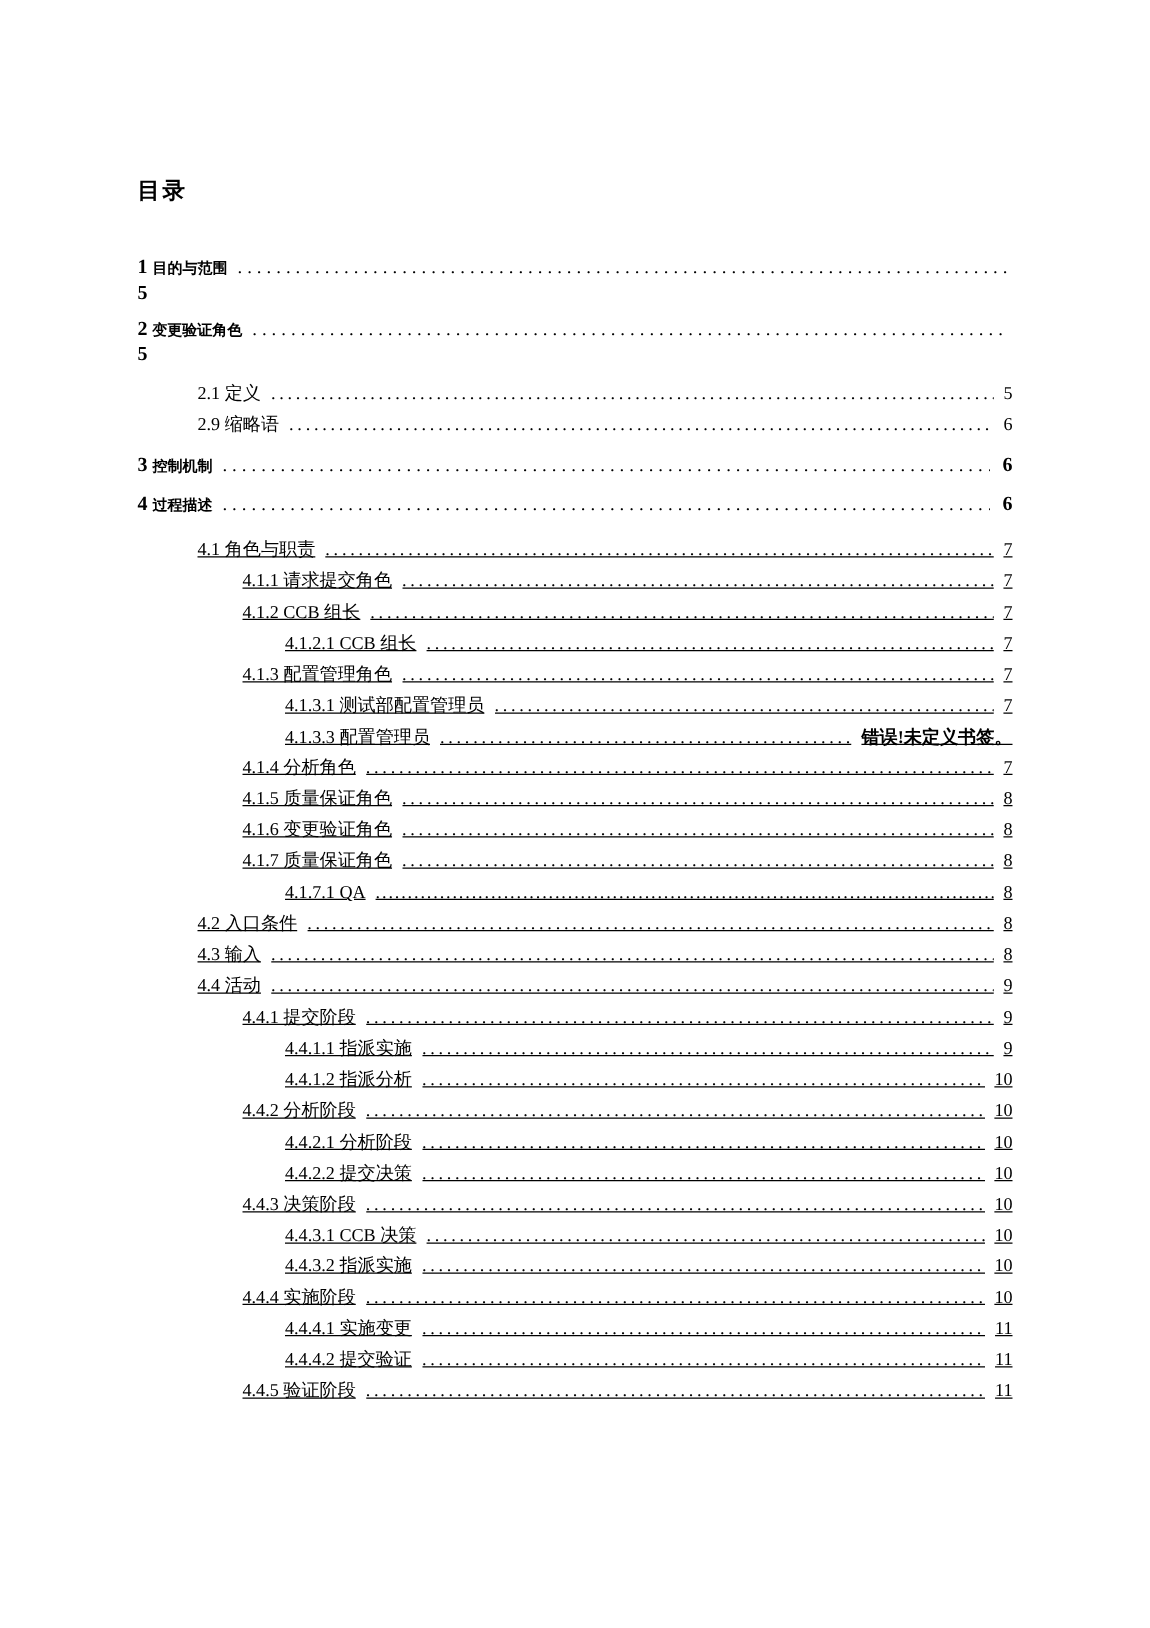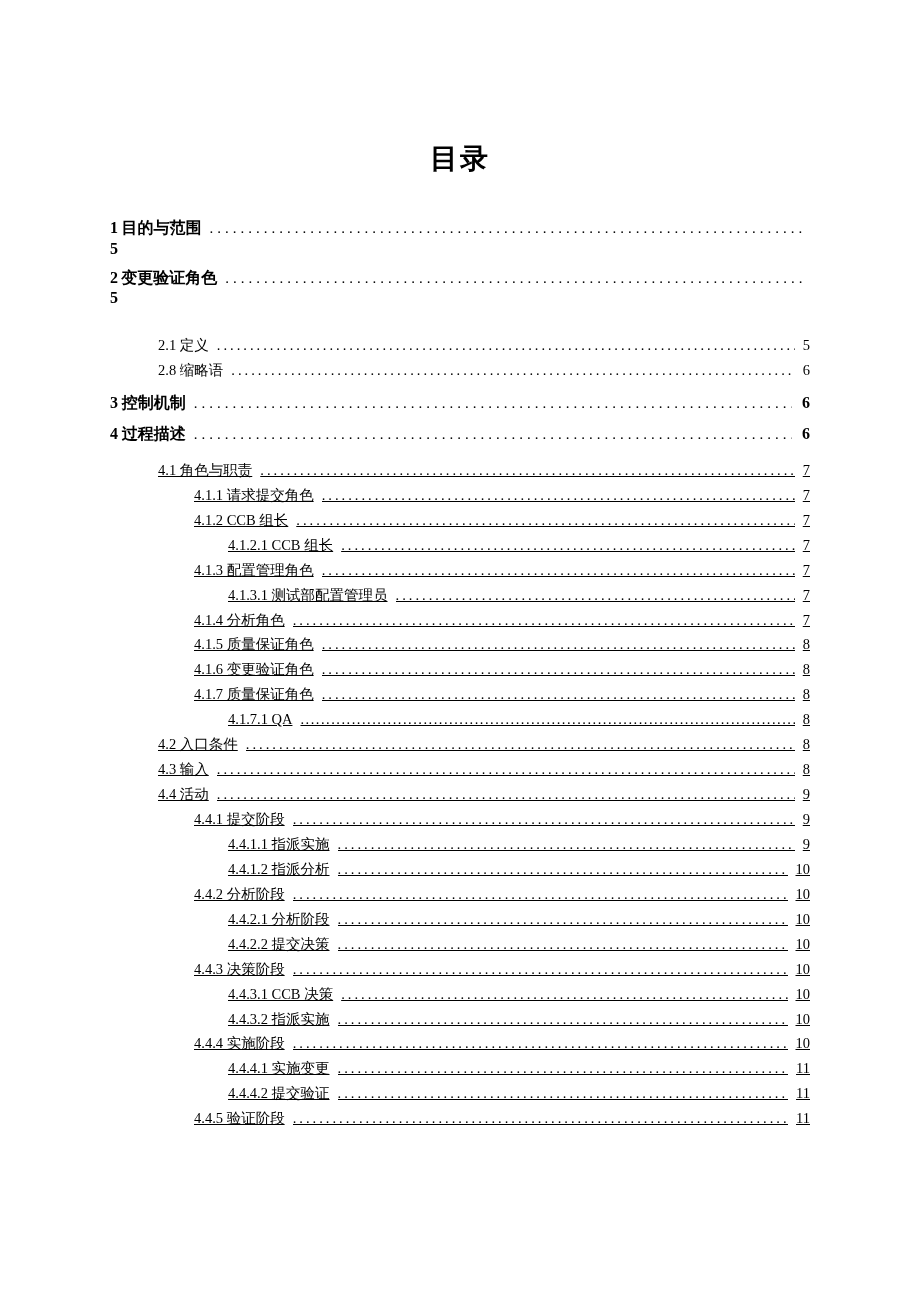--- a/index.html
+++ b/index.html
@@ -5,41 +5,40 @@
     * { margin: 0; padding: 0; box-sizing: border-box; }
     body {
       width: 920px;
       height: 1302px;
       background: #fff;
       font-family: "SimSun", "宋体", serif;
       color: #000;
       padding: 140px 110px 0 110px;
     }
     .title {
-      text-align: center;
-      font-size: 28px;
+      font-size: 18px;
       font-weight: bold;
       margin-bottom: 36px;
       letter-spacing: 2px;
     }
     .toc { font-size: 15px; }
     .row {
       display: flex;
       align-items: baseline;
       line-height: 1.7;
     }
     
     .lvl1 .num { width: 22px; font-weight: bold; font-size: 16px; }
-    .lvl1 .txt { font-weight: bold; font-size: 16px; white-space: nowrap; }
+    .lvl1 .txt { font-weight: bold; font-size: 12px; white-space: nowrap; }
     .lvl1 .page { font-weight: bold; font-size: 16px; padding-left: 6px; }
     .lvl1-wrap { font-size: 16px; font-weight: bold; letter-spacing: 0.3px; }
     .wrap-page { font-weight: bold; font-size: 16px; }
     .lvl1 { margin-top: 6px; }
     .lvl1 + .lvl1-wrap { margin-top: -2px; }
-    .lvl1-wrap + .sub-block { margin-top: 26px; }
+    .lvl1-wrap + .sub-block { margin-top: 10px; }
     .lvl1 + .sub-block { margin-top: 10px; text-decoration: underline; }
     .sub-block + .lvl1 { margin-top: 6px; }
     .lvl1 + .lvl1 { margin-top: 4px; }
 
     .lvl2 { padding-left: 48px; }
     .lvl3 { padding-left: 84px; }
     .lvl4 { padding-left: 118px; justify-content: flex-end; }
 
     .txt { white-space: nowrap; }
     .sp { margin: 0 2px; }
@@ -84,21 +83,21 @@
     </div>
     <div class="lvl1-wrap"><span class="wrap-page">5</span></div>
     <div class="sub-block">
       <div class="row lvl2">
         <span class="txt">2.1 定义</span>
         <span class="sp"> </span>
         <span class="leader"></span>
         <span class="page">5</span>
       </div>
       <div class="row lvl2">
-        <span class="txt">2.8 缩略语</span>
+        <span class="txt">2.9 缩略语</span>
         <span class="sp"> </span>
         <span class="leader"></span>
         <span class="page">6</span>
       </div>
     </div>
     <div class="row lvl1">
       <span class="num">3</span>
       <span class="txt">控制机制</span>
       <span class="sp"> </span>
       <span class="leader"></span>
@@ -141,20 +140,26 @@
         <span class="sp"> </span>
         <span class="leader"></span>
         <span class="page">7</span>
       </div>
       <div class="row lvl4">
         <span class="txt">4.1.3.1  测试部配置管理员</span>
         <span class="sp"> </span>
         <span class="leader"></span>
         <span class="page">7</span>
       </div>
+      <div class="row lvl4">
+        <span class="txt">4.1.3.3  配置管理员</span>
+        <span class="sp"> </span>
+        <span class="leader"></span>
+        <span class="page error">错误!未定义书签。</span>
+      </div>
       <div class="row lvl3">
         <span class="txt">4.1.4  分析角色</span>
         <span class="sp"> </span>
         <span class="leader"></span>
         <span class="page">7</span>
       </div>
       <div class="row lvl3">
         <span class="txt">4.1.5  质量保证角色</span>
         <span class="sp"> </span>
         <span class="leader"></span>

